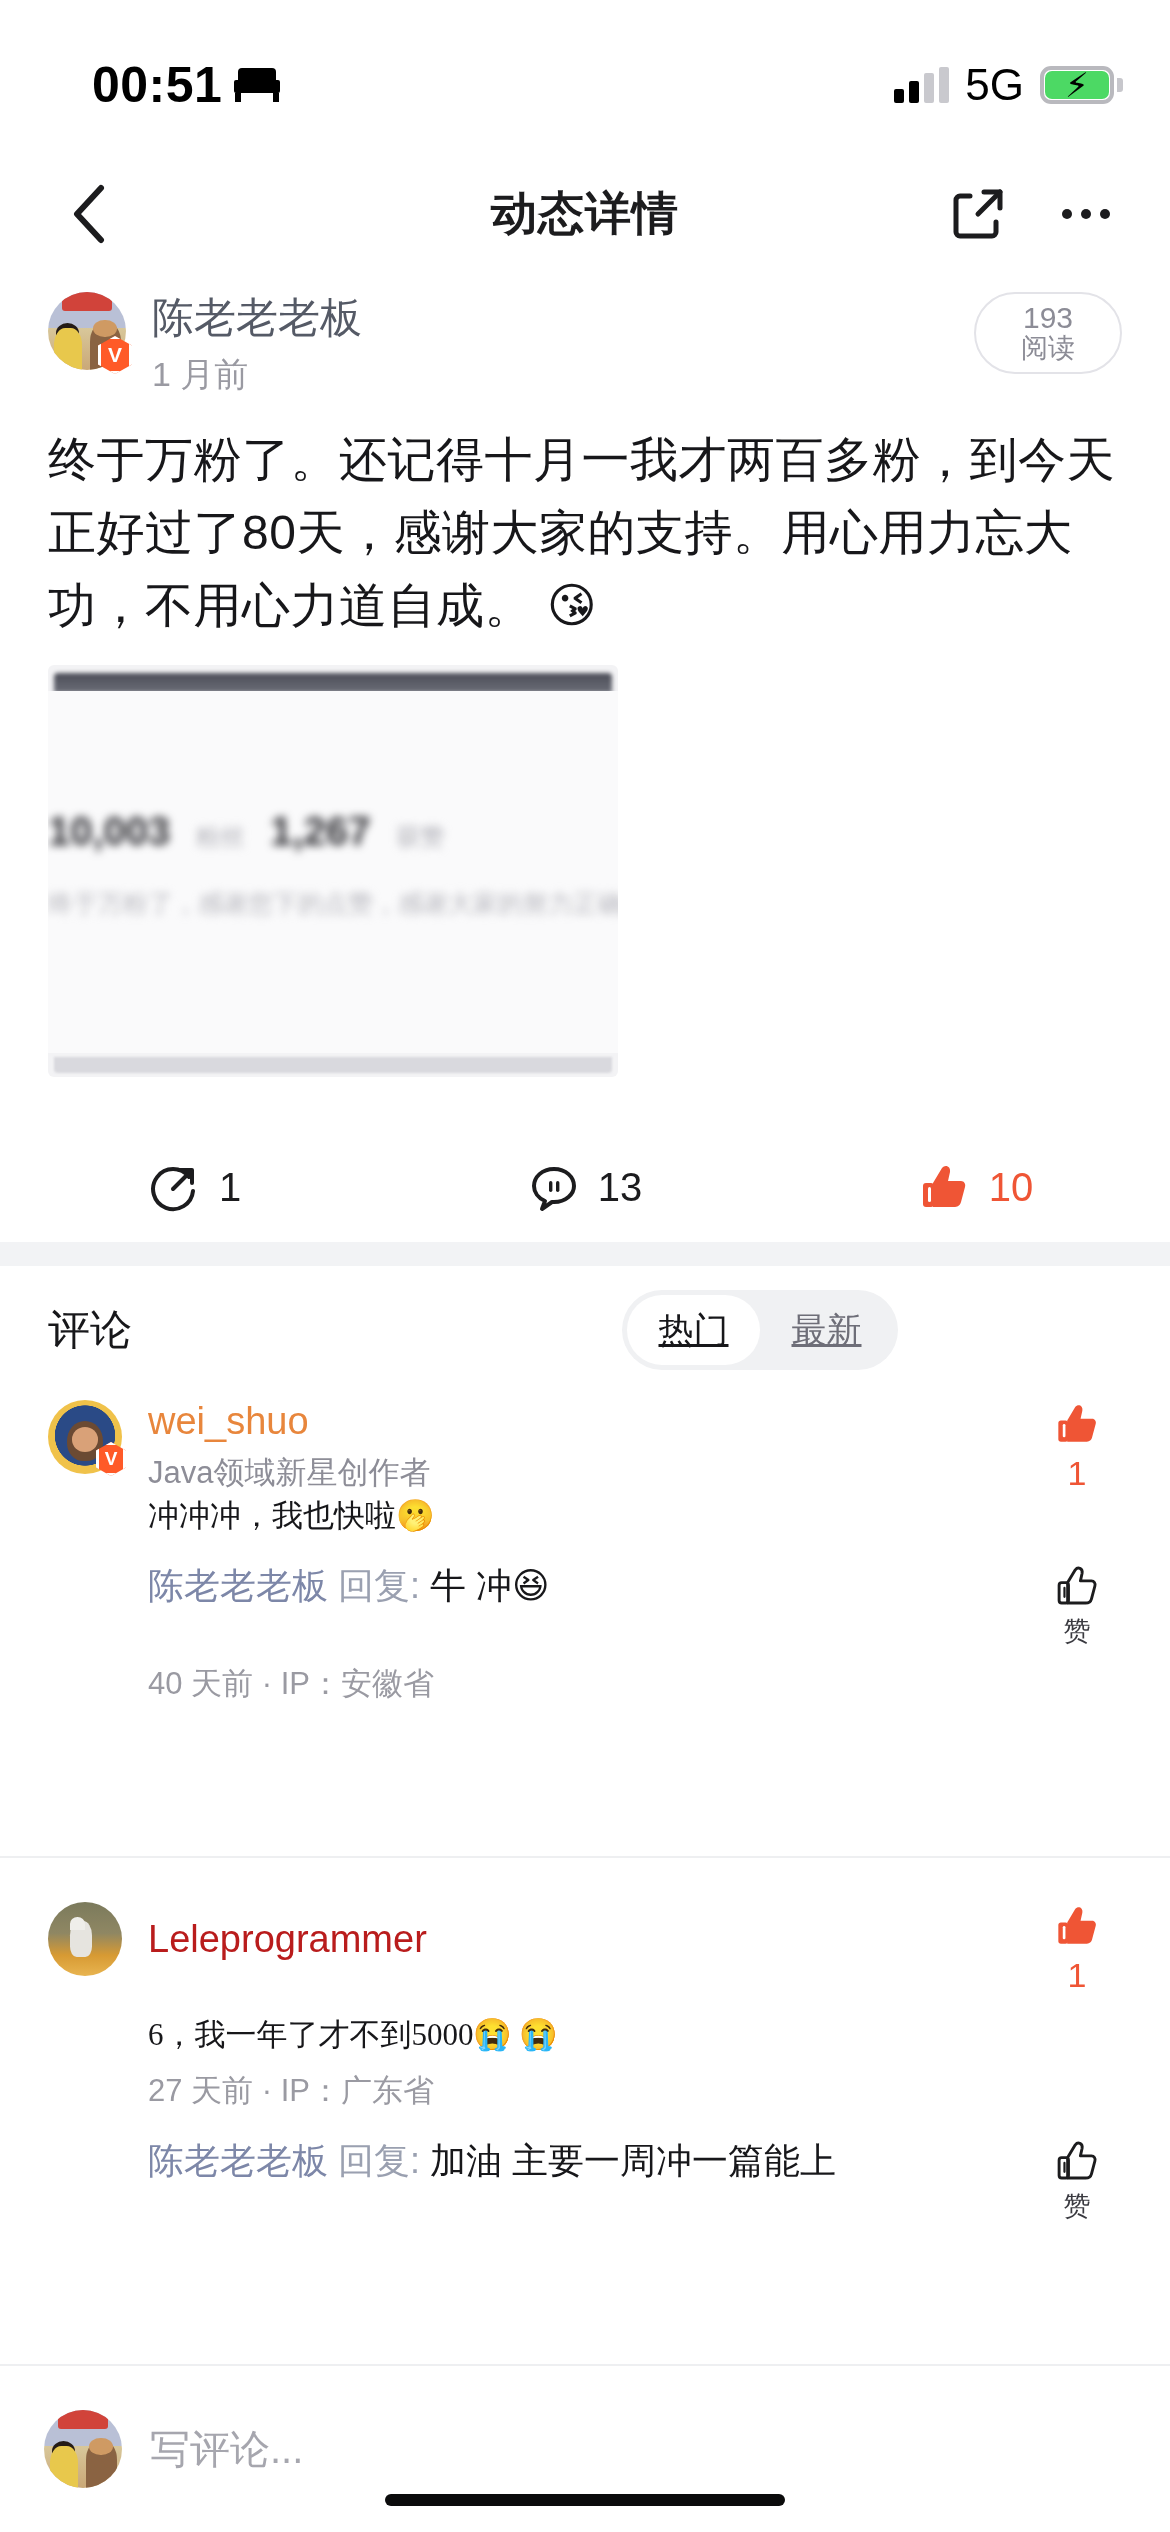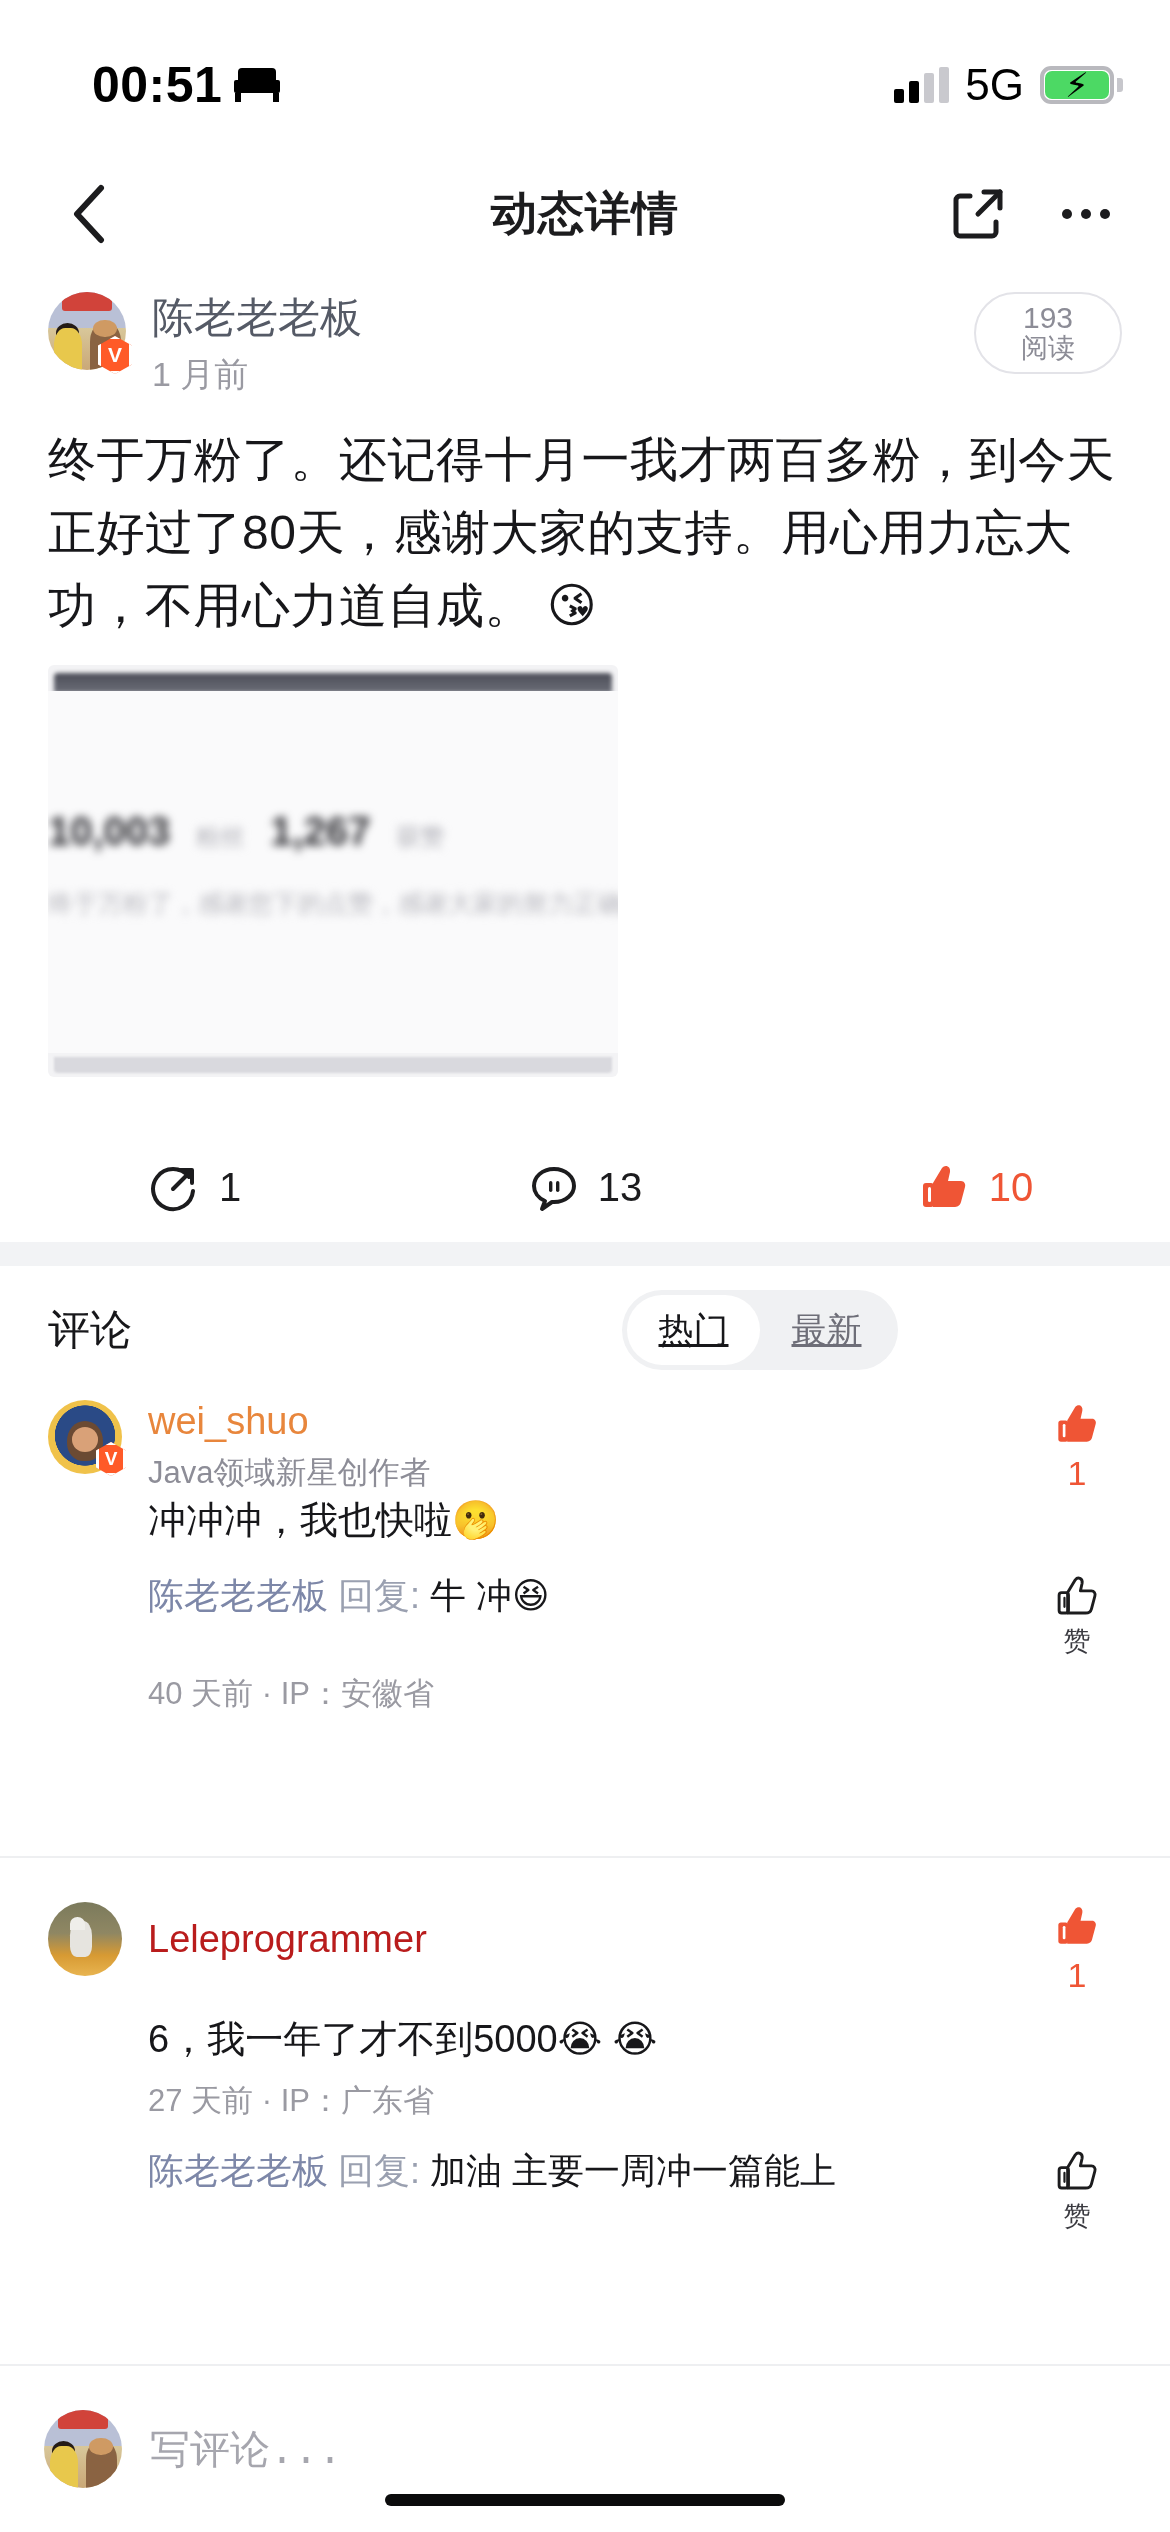--- a/index.html
+++ b/index.html
@@ -121,33 +121,33 @@
   .c-avatar { width: 74px; height: 74px; border-radius: 50%; overflow: hidden; position: relative; }
   .c-id { margin-left: 26px; }
   .c-name { font-size: 38px; font-weight: 500; line-height: 1.15; }
   .c-name.orange { color: #e8863c; }
   .c-name.dark { color: #b91c1c; }
   .c-sub { font-size: 31px; color: #8d8d97; margin-top: 8px; }
   .c-like { margin-left: auto; display: flex; flex-direction: column; align-items: center; width: 90px; }
   .c-like-num { font-size: 34px; color: #ef5535; margin-top: 6px; }
   .c-like-lbl { font-size: 27px; color: #3a3a40; margin-top: 4px; }
   .c-body { padding-left: 100px; }
-  .c-text { font-size: 38px; color: #17171a; line-height: 1.4; }
+  .c-text { font-size: 31px; color: #17171a; line-height: 1.4; font-family: Liberation Serif, serif; }
   .c-meta { font-size: 31px; color: #9a9aa2; margin-top: 14px; }
   .c-reply-row { display: flex; align-items: flex-start; margin-top: 26px; }
   .c-reply { font-size: 36px; color: #17171a; line-height: 1.3; flex: 1; }
   .c-reply .rname { color: #7d87a8; }
   .c-reply .rlbl { color: #9aa0b0; }
   .c-sep { position: absolute; left: 0; width: 1170px; height: 2px; background: #eeeff1; }
 
   
   .bottombar {
     position: absolute; left: 0; bottom: 0; width: 1170px; height: 168px;
     background: #fff; border-top: 2px solid #eeeff1;
-    display: flex; align-items: center; padding: 0 44px; font-family: Liberation Mono, monospace;
+    display: flex; align-items: center; padding: 0 44px;
   }
   .bb-avatar { width: 78px; height: 78px; border-radius: 50%; overflow: hidden; position: relative; flex: none; }
   .bb-placeholder { margin-left: 28px; font-size: 40px; color: #a6a6ae; }
   .home-indicator {
     position: absolute; left: 50%; transform: translateX(-50%); bottom: 26px;
     width: 400px; height: 12px; border-radius: 8px; background: #0b0b0c;
   }
 
   
   .av-peanuts { background: linear-gradient(180deg,#b9c0d6 0%,#b9c0d6 46%,#d8c79a 46%,#caa877 100%); }

